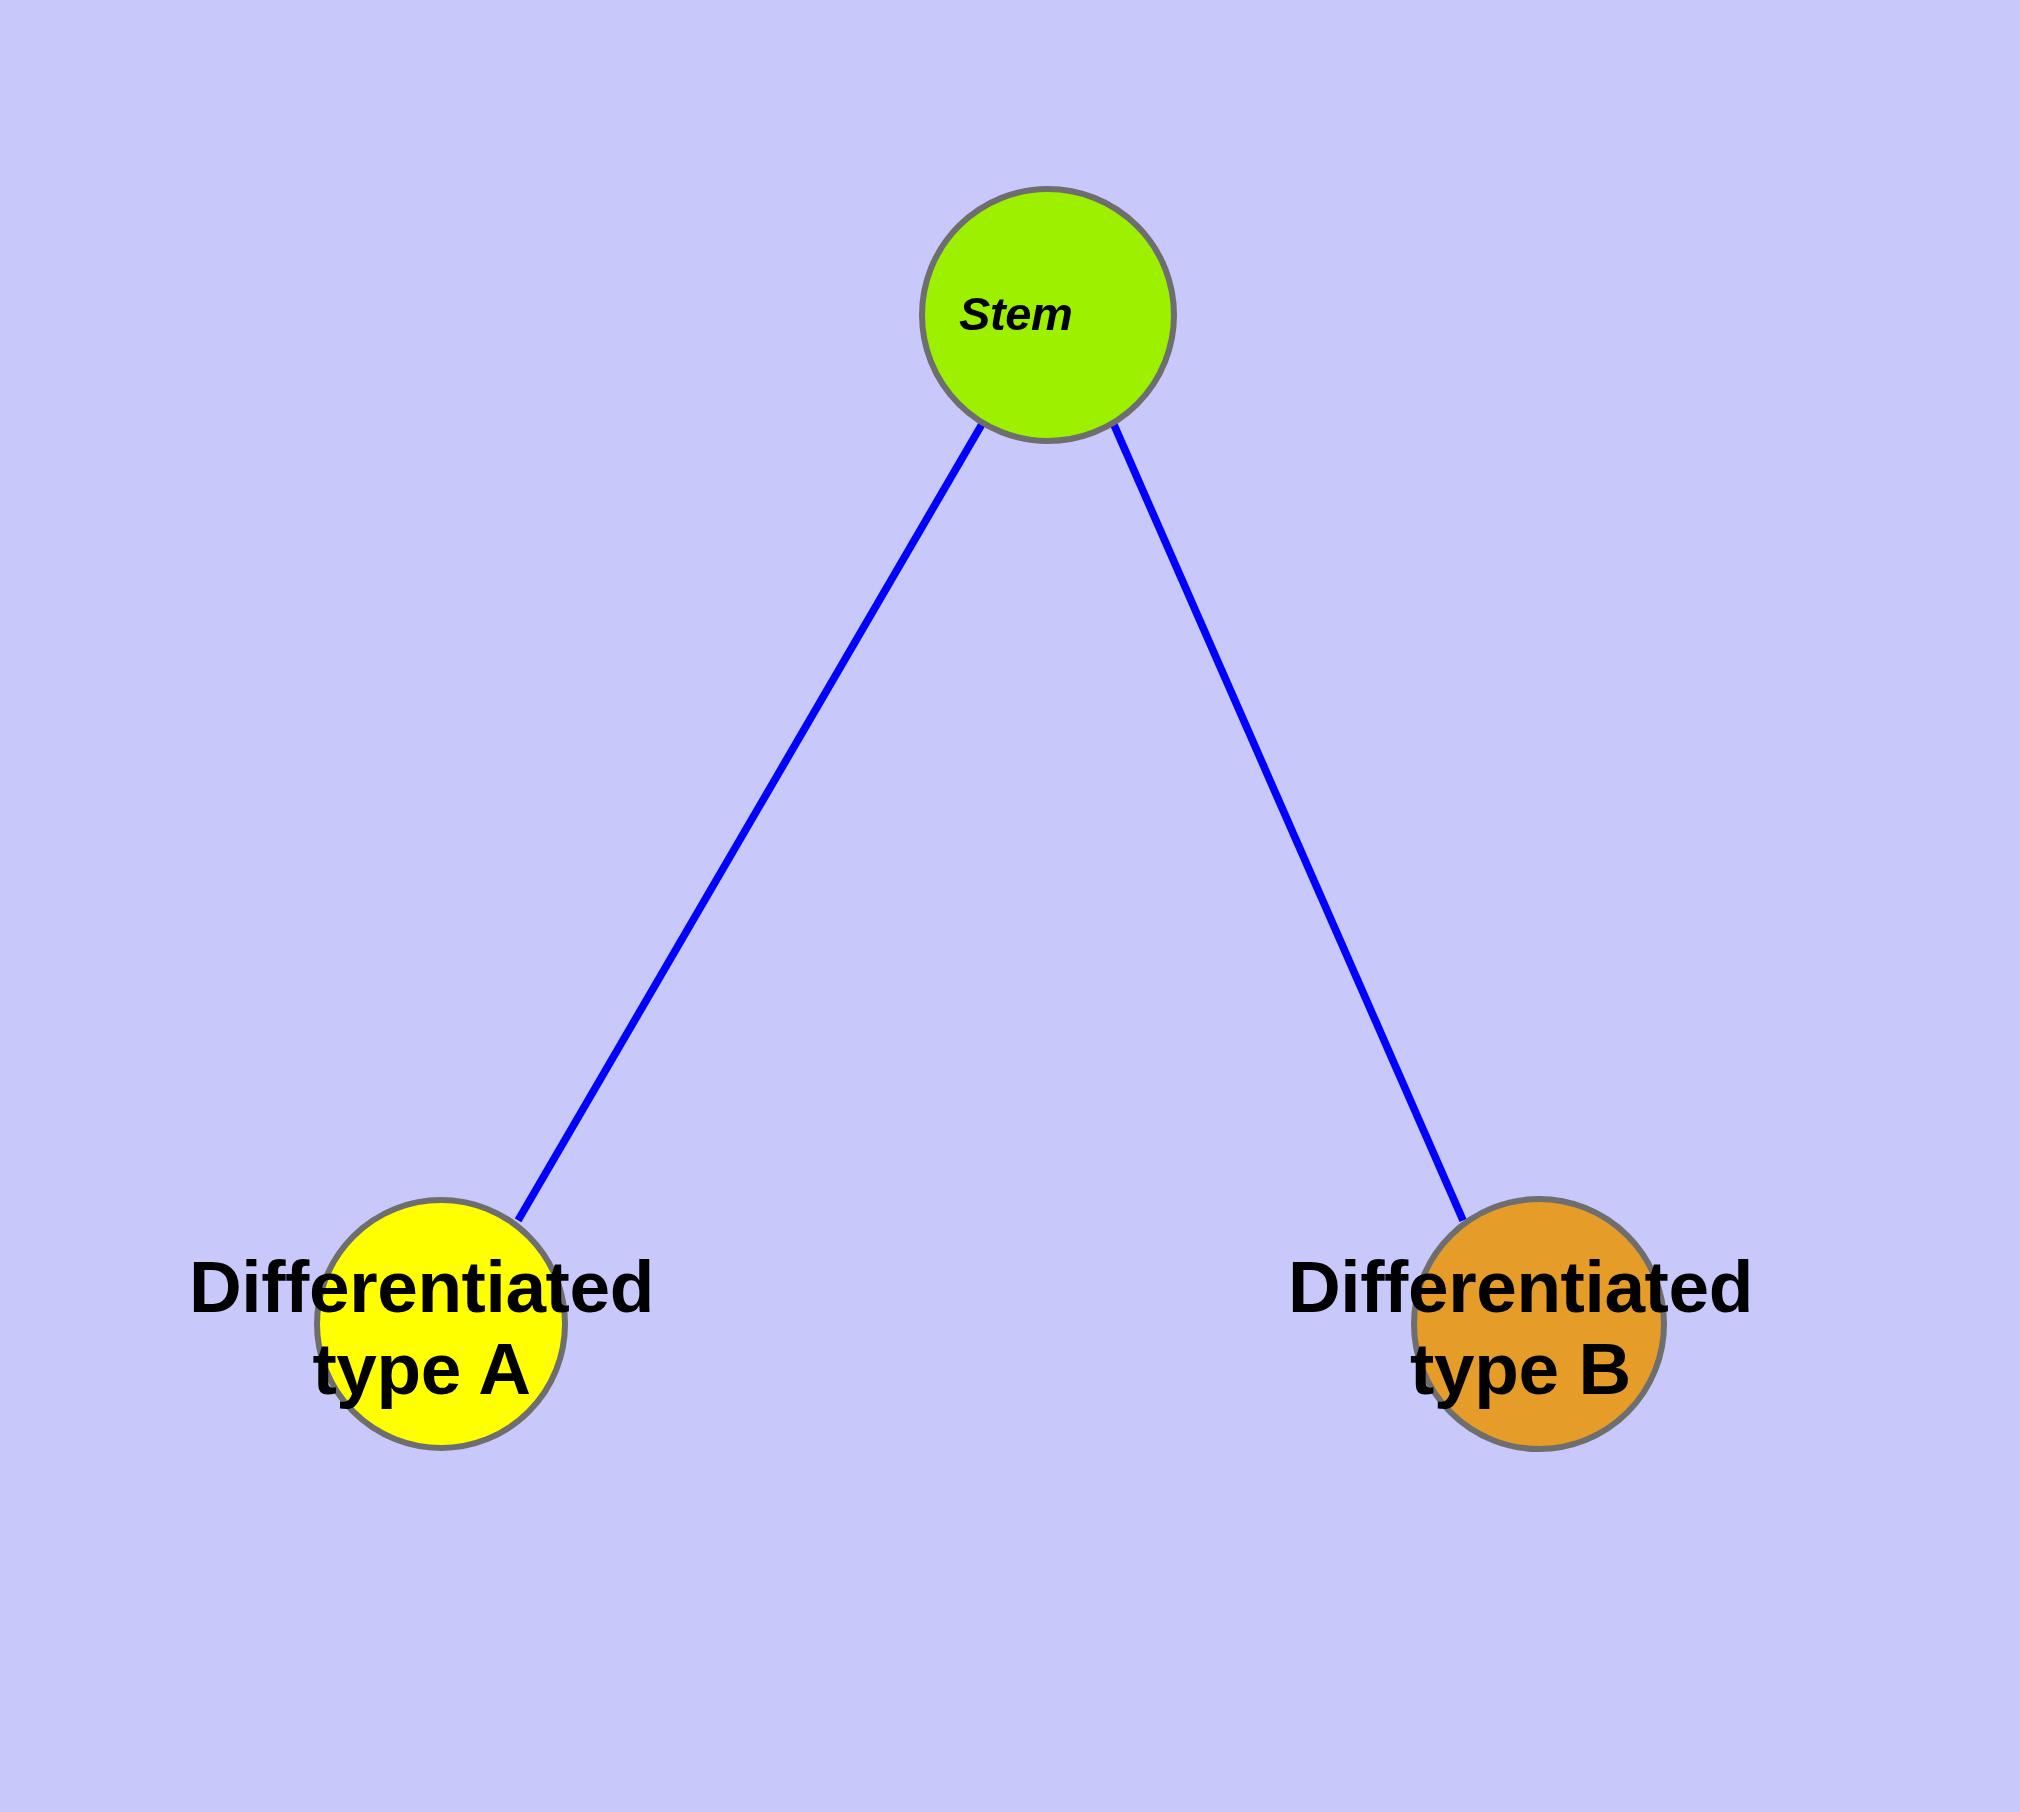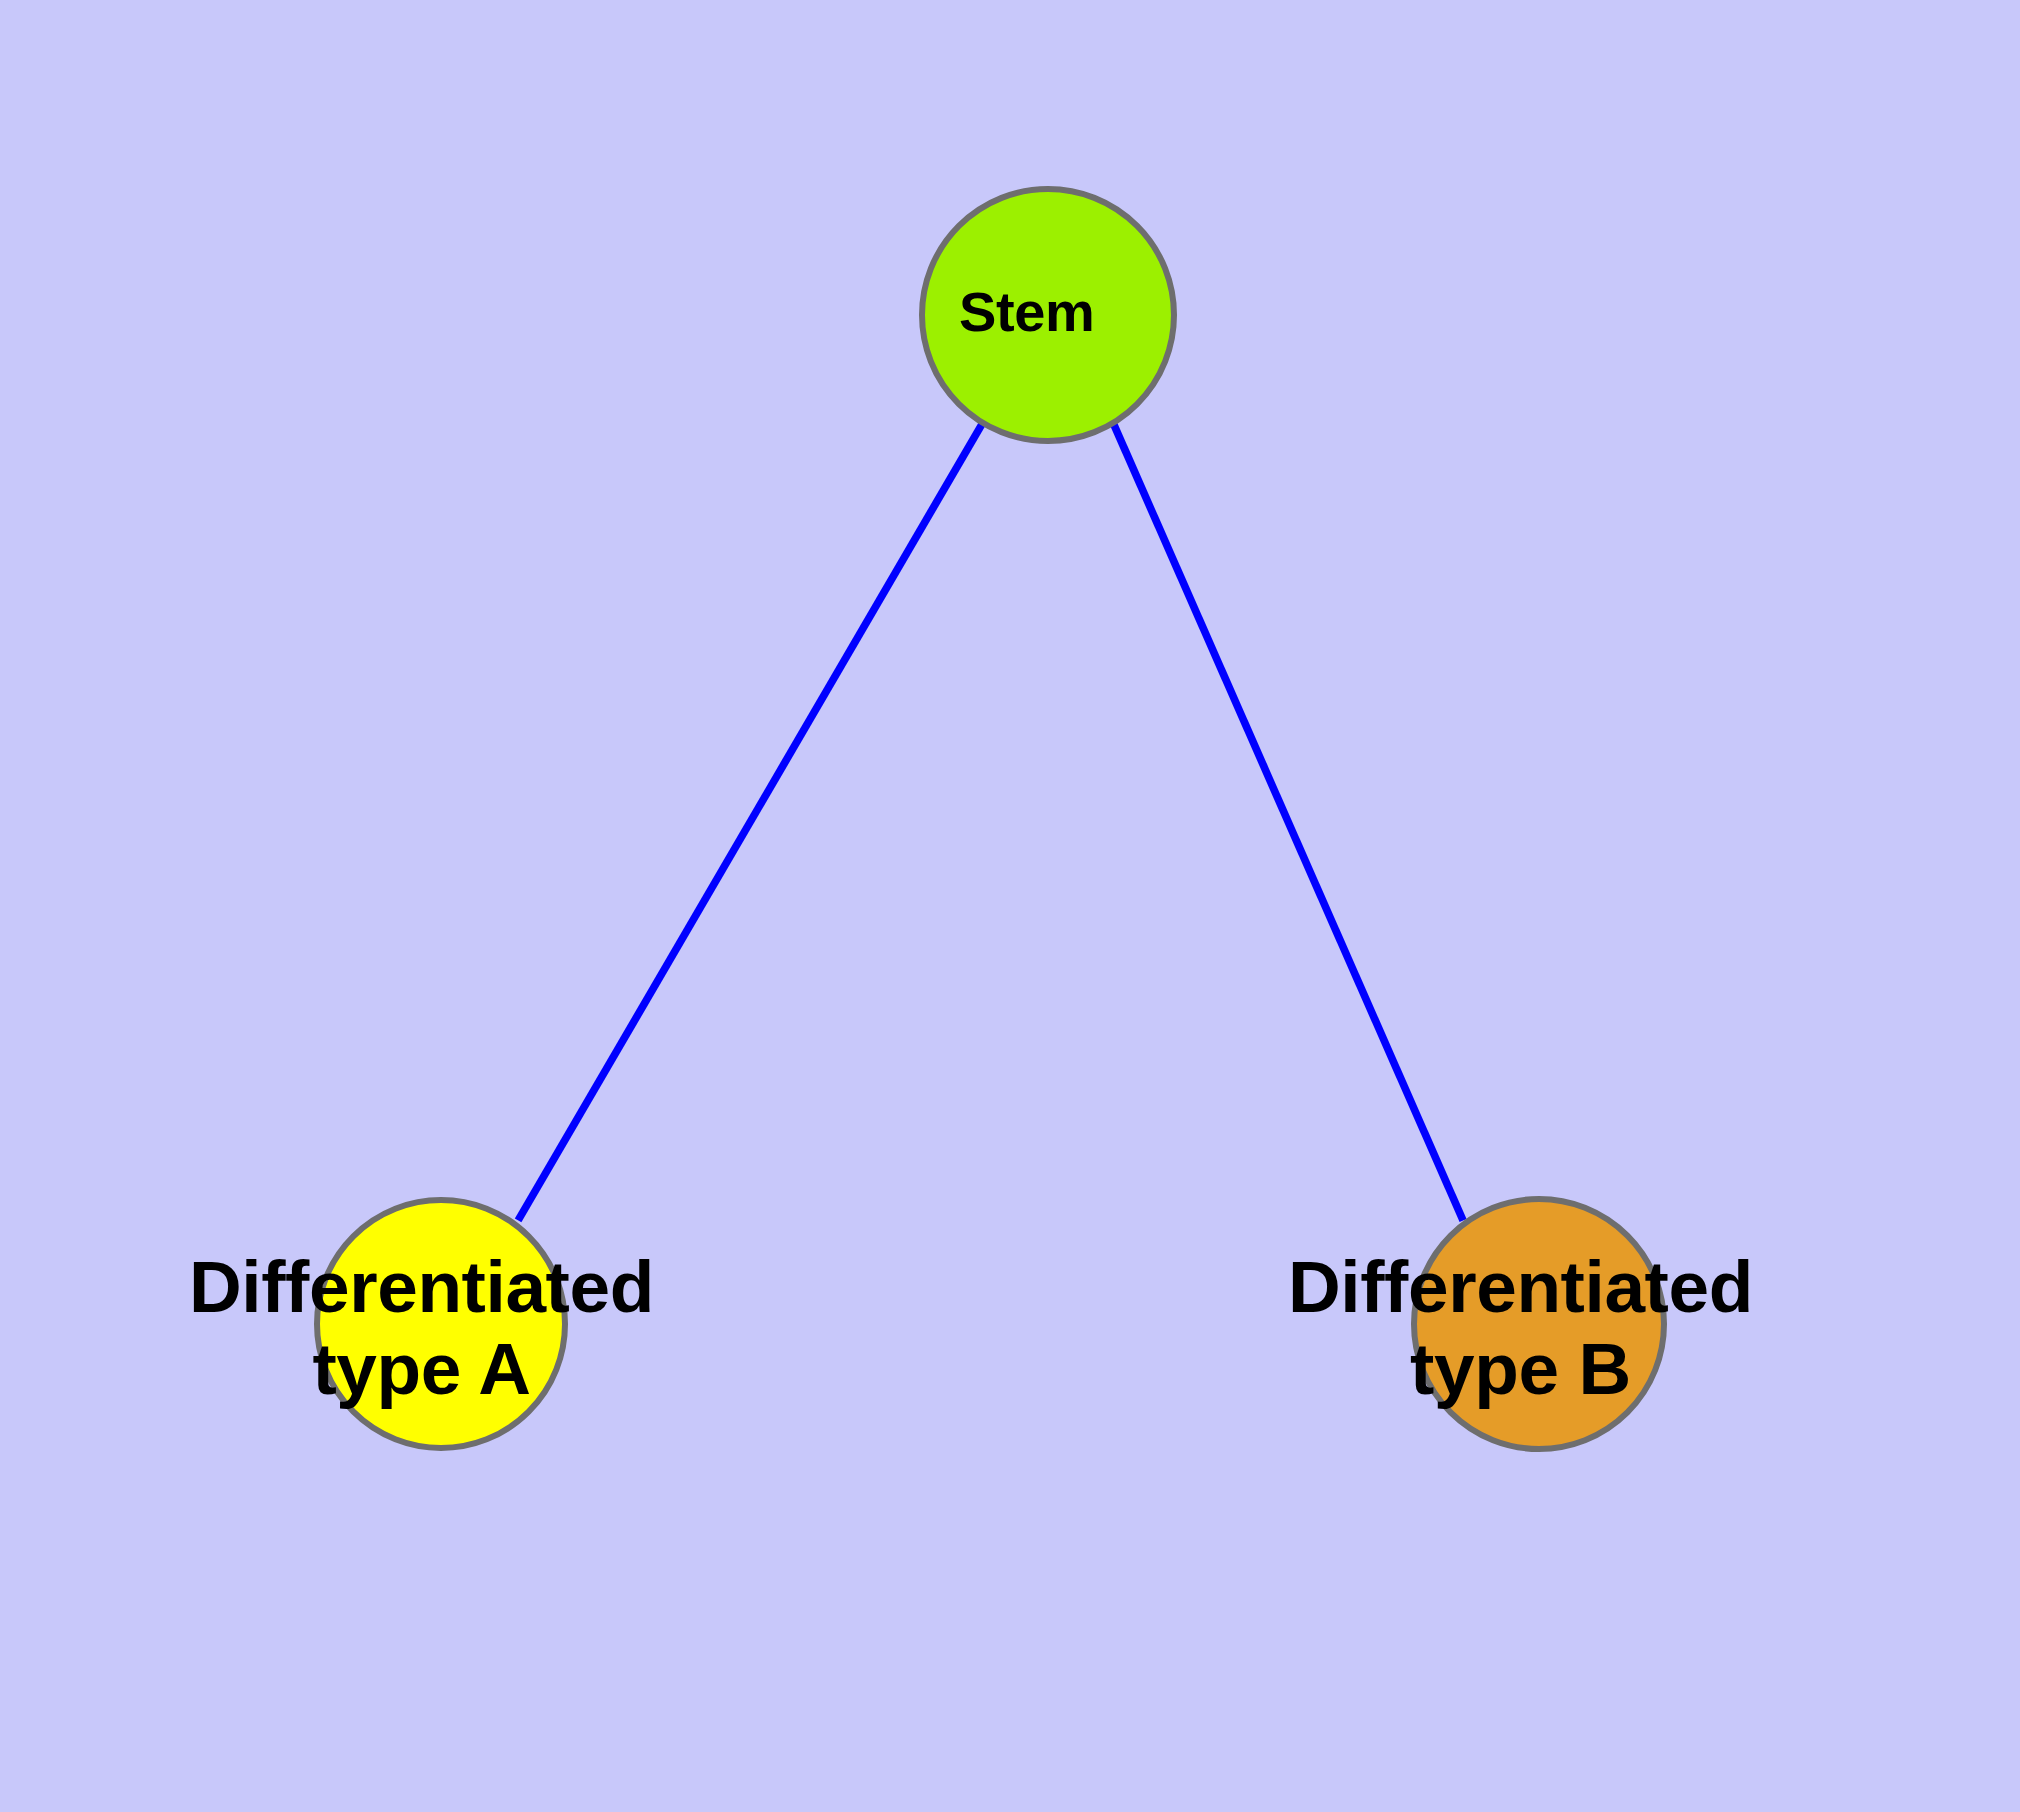--- a/index.html
+++ b/index.html
@@ -54,21 +54,21 @@
         <line x1="1314" y1="501" x2="1726" y2="1440" stroke="#0000ff" stroke-width="9" stroke-linecap="butt"></line>
       </g>
   </svg>
 
   <div id="nodes-group">
       <div class="node" style="left: 919px; top: 186px; width: 258px; height: 258px; background: rgb(156, 240, 0); border-color: rgb(110, 110, 110); border-width: 6px;"></div>
       <div class="node" style="left: 314px; top: 1197px; width: 254px; height: 254px; background: rgb(255, 255, 0); border-color: rgb(110, 110, 110); border-width: 6px;"></div>
       <div class="node" style="left: 1411px; top: 1196px; width: 256px; height: 256px; background: rgb(229, 156, 40); border-color: rgb(110, 110, 110); border-width: 6px;"></div>
     </div>
   <div id="labels-group">
-      <div class="node-label" style="font-size: 56px; color: rgb(0, 0, 0); left: 959px; top: 281px;">Stem</div>
+      <div class="node-label" style="font-size: 47px; color: rgb(0, 0, 0); left: 959px; top: 288px; font-style: italic;">Stem</div>
       <div class="node-label" style="font-size: 73px; color: rgb(0, 0, 0); left: 189px; top: 1246px;">Differentiated
 type A</div>
       <div class="node-label" style="font-size: 73px; color: rgb(0, 0, 0); left: 1288px; top: 1246px;">Differentiated
 type B</div>
     </div>
 
 </div>
 
 
 </body></html>

